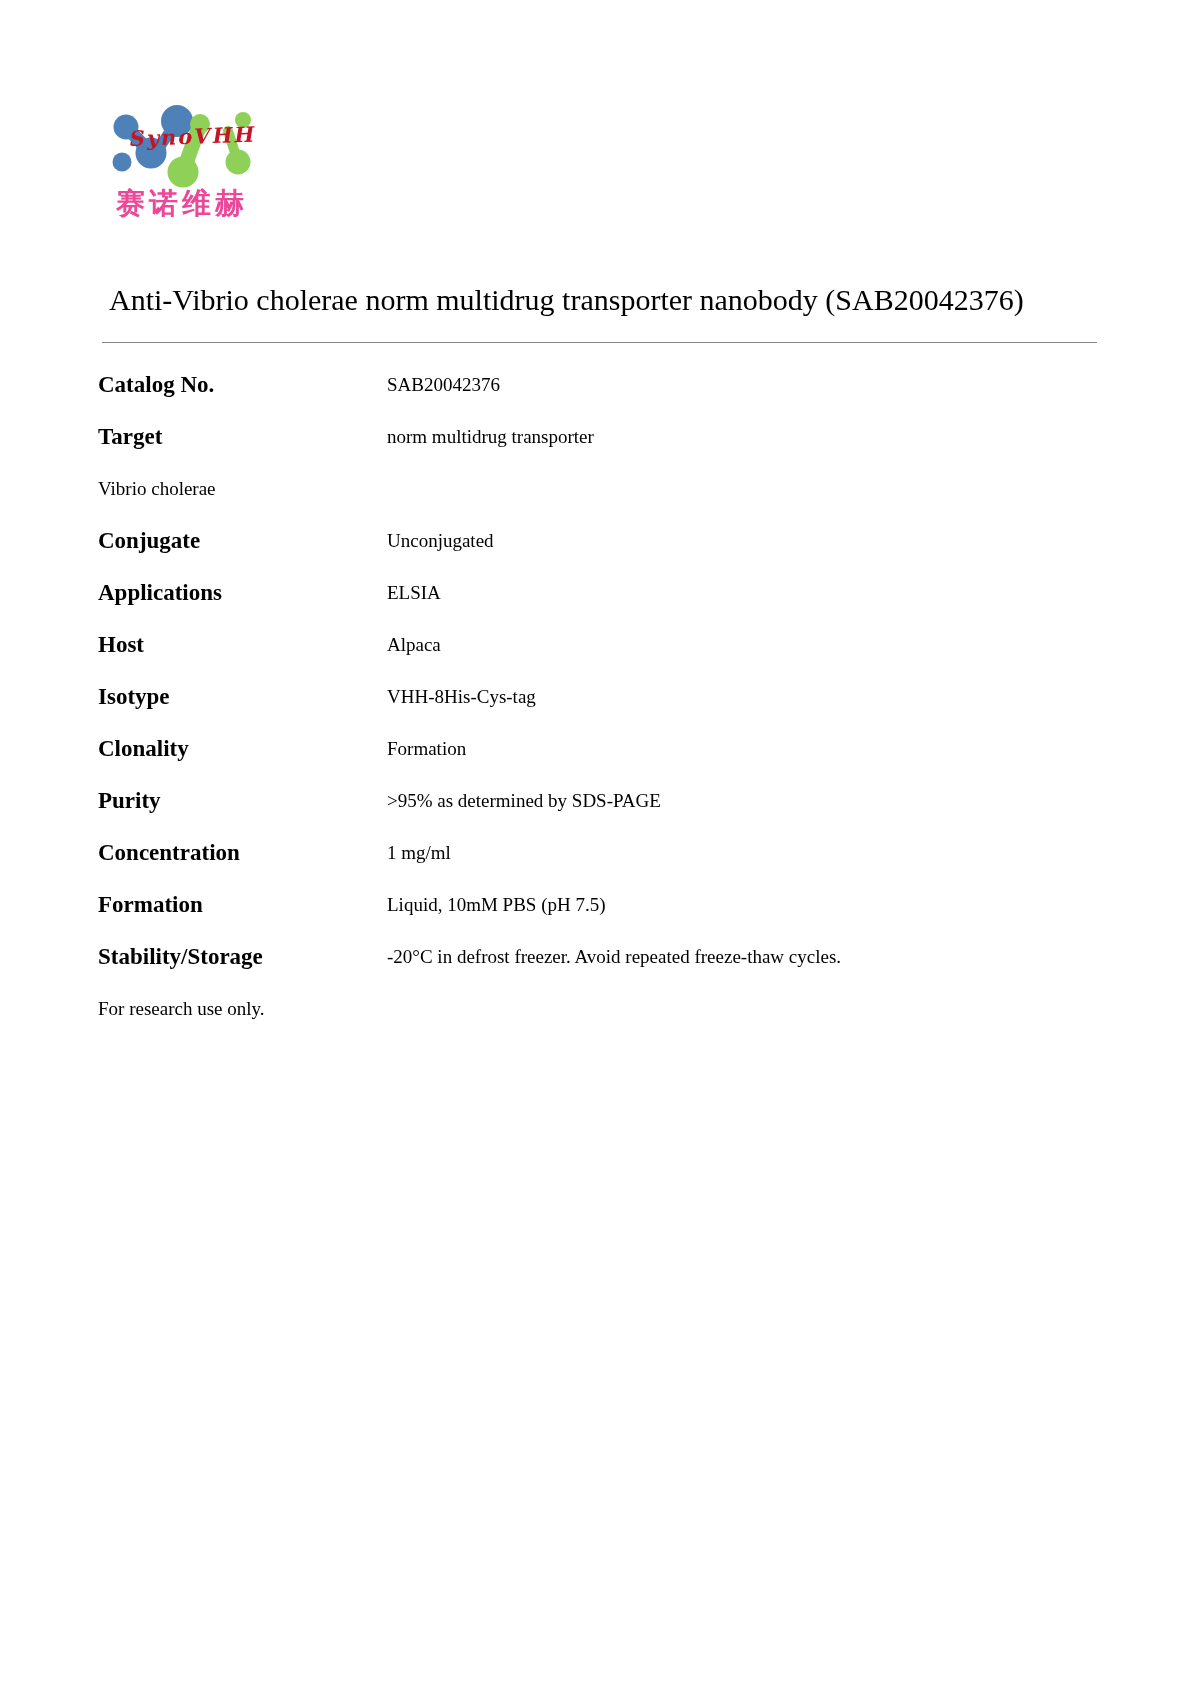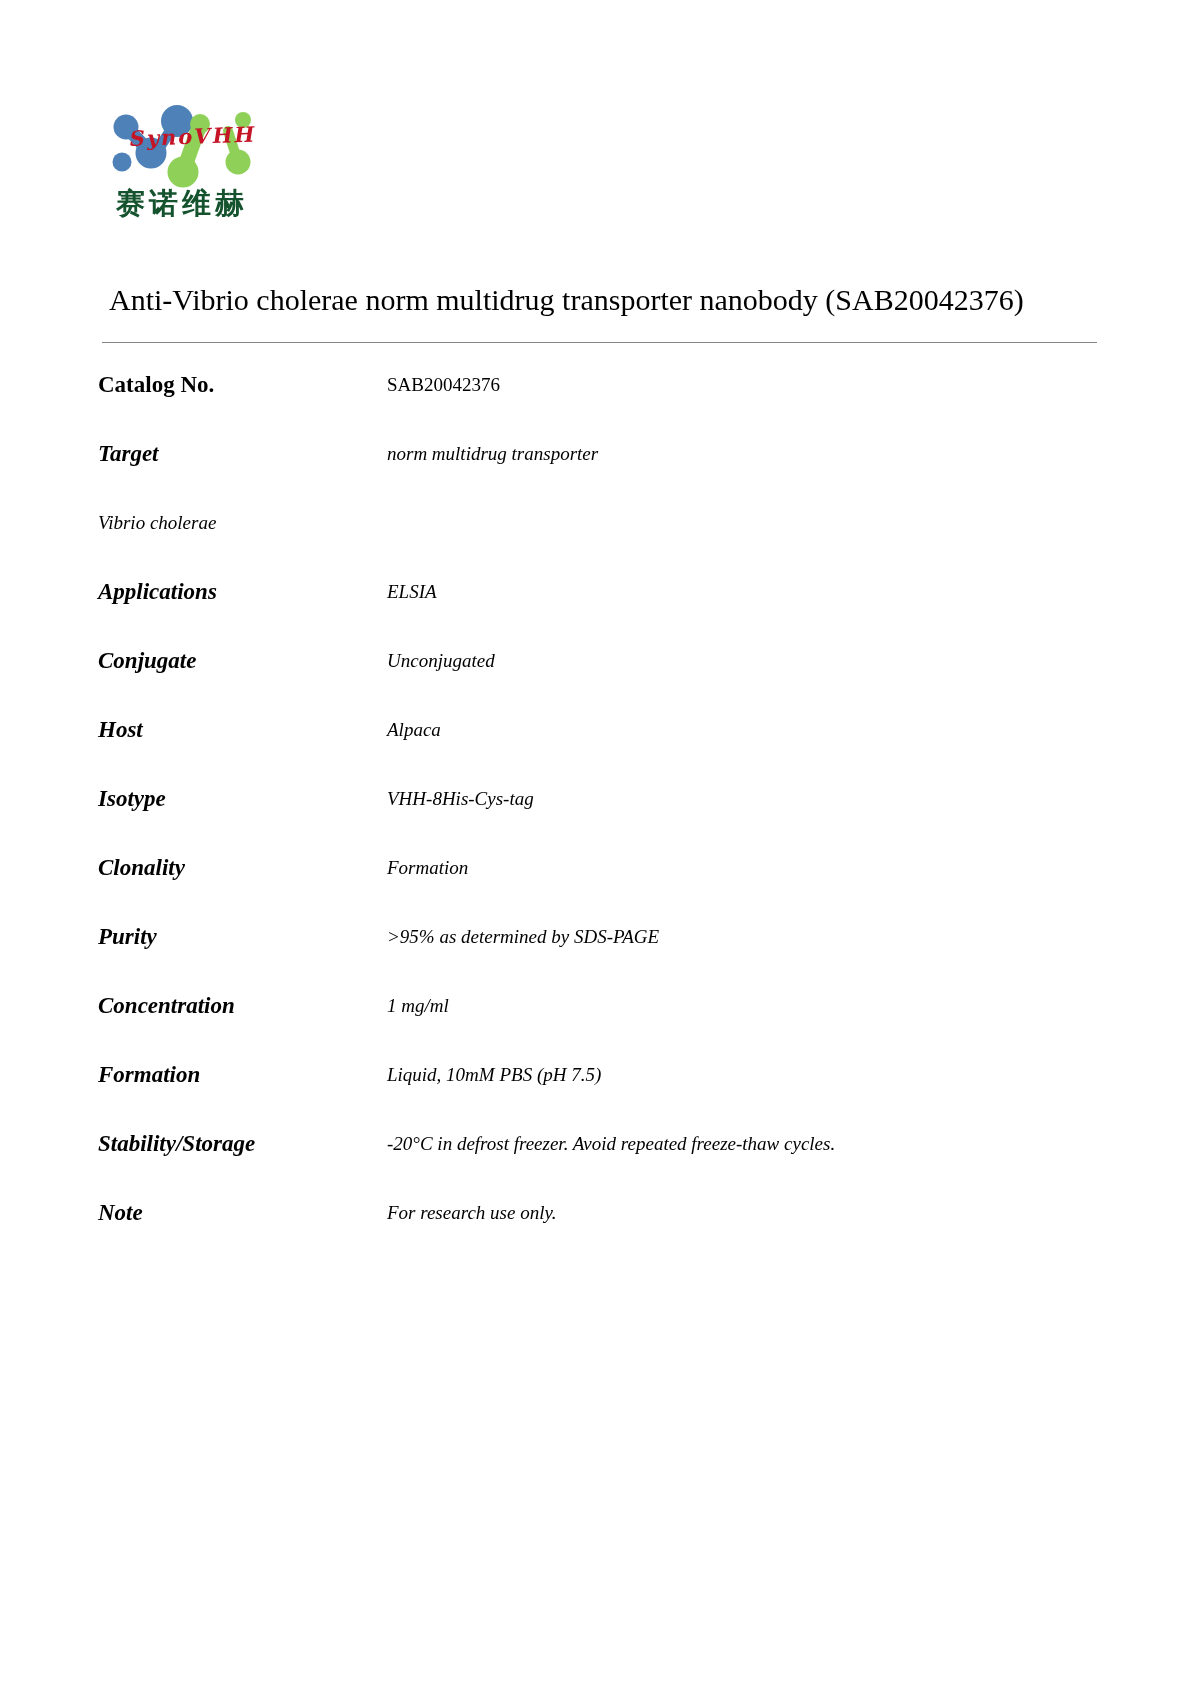--- a/index.html
+++ b/index.html
@@ -32,21 +32,21 @@
     letter-spacing: 2px;
   }
   .brand-cn {
     position: absolute;
     left: 116px;
     top: 184px;
     font-family: "DejaVu Sans", sans-serif;
     font-size: 29px;
     font-weight: 600;
     letter-spacing: 4px;
-    color: #14532d;
+    color: #ec4899;
     white-space: nowrap;
   }
   .doc-title {
     position: absolute;
     left: 105px;
     top: 278px;
     width: 990px;
     font-size: 30px;
     line-height: 36px;
     font-weight: normal;
@@ -64,21 +64,21 @@
   .spec-table {
     position: absolute;
     left: 98px;
     top: 371px;
     width: 991px;
   }
   .spec-row {
     display: flex;
     align-items: flex-start;
   }
-  .spec-row + .spec-row { margin-top: 41px; font-style: italic; }
+  .spec-row + .spec-row { margin-top: 24px; }
   .spec-label {
     width: 289px;
     flex-shrink: 0;
     font-weight: bold;
     font-size: 23px;
     line-height: 28px;
   }
   .spec-value {
     flex: 1;
     font-size: 19px;
@@ -126,27 +126,27 @@
     <div class="spec-row">
       <div class="spec-label">Target</div>
       <div class="spec-value">norm multidrug transporter</div>
     </div>
 
     <div class="spec-row">
       <div class="spec-value">Vibrio cholerae</div>
     </div>
 
     <div class="spec-row">
-      <div class="spec-label">Applications</div>
-      <div class="spec-value">ELSIA</div>
+      <div class="spec-label">Conjugate</div>
+      <div class="spec-value">Unconjugated</div>
     </div>
 
     <div class="spec-row">
-      <div class="spec-label">Conjugate</div>
-      <div class="spec-value">Unconjugated</div>
+      <div class="spec-label">Applications</div>
+      <div class="spec-value">ELSIA</div>
     </div>
 
     <div class="spec-row">
       <div class="spec-label">Host</div>
       <div class="spec-value">Alpaca</div>
     </div>
 
     <div class="spec-row">
       <div class="spec-label">Isotype</div>
       <div class="spec-value">VHH-8His-Cys-tag</div>
@@ -171,18 +171,17 @@
       <div class="spec-label">Formation</div>
       <div class="spec-value">Liquid, 10mM PBS (pH 7.5)</div>
     </div>
 
     <div class="spec-row">
       <div class="spec-label">Stability/Storage</div>
       <div class="spec-value">-20°C in defrost freezer. Avoid repeated freeze-thaw cycles.</div>
     </div>
 
     <div class="spec-row">
-      <div class="spec-label">Note</div>
       <div class="spec-value">For research use only.</div>
     </div>
   </div>
 
 </div>
 
 </body></html>

